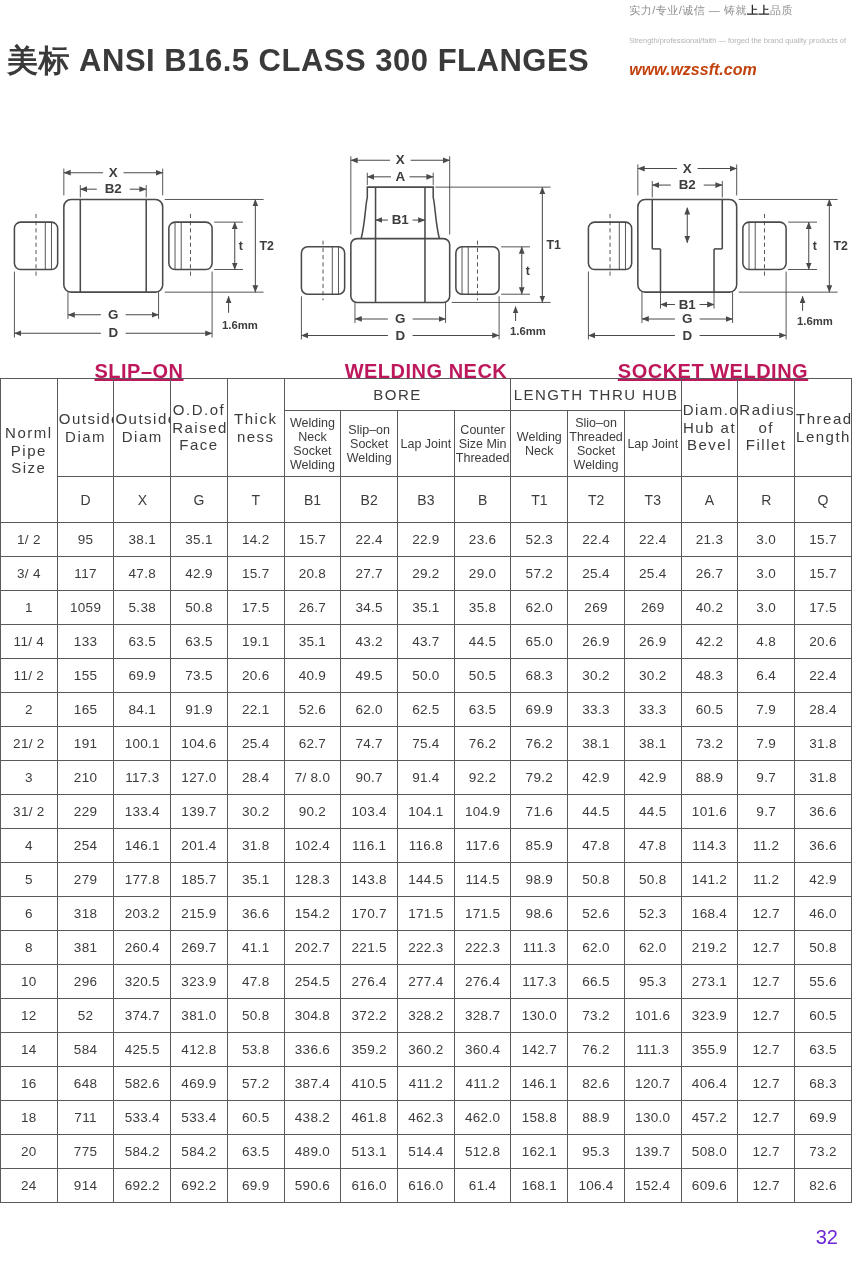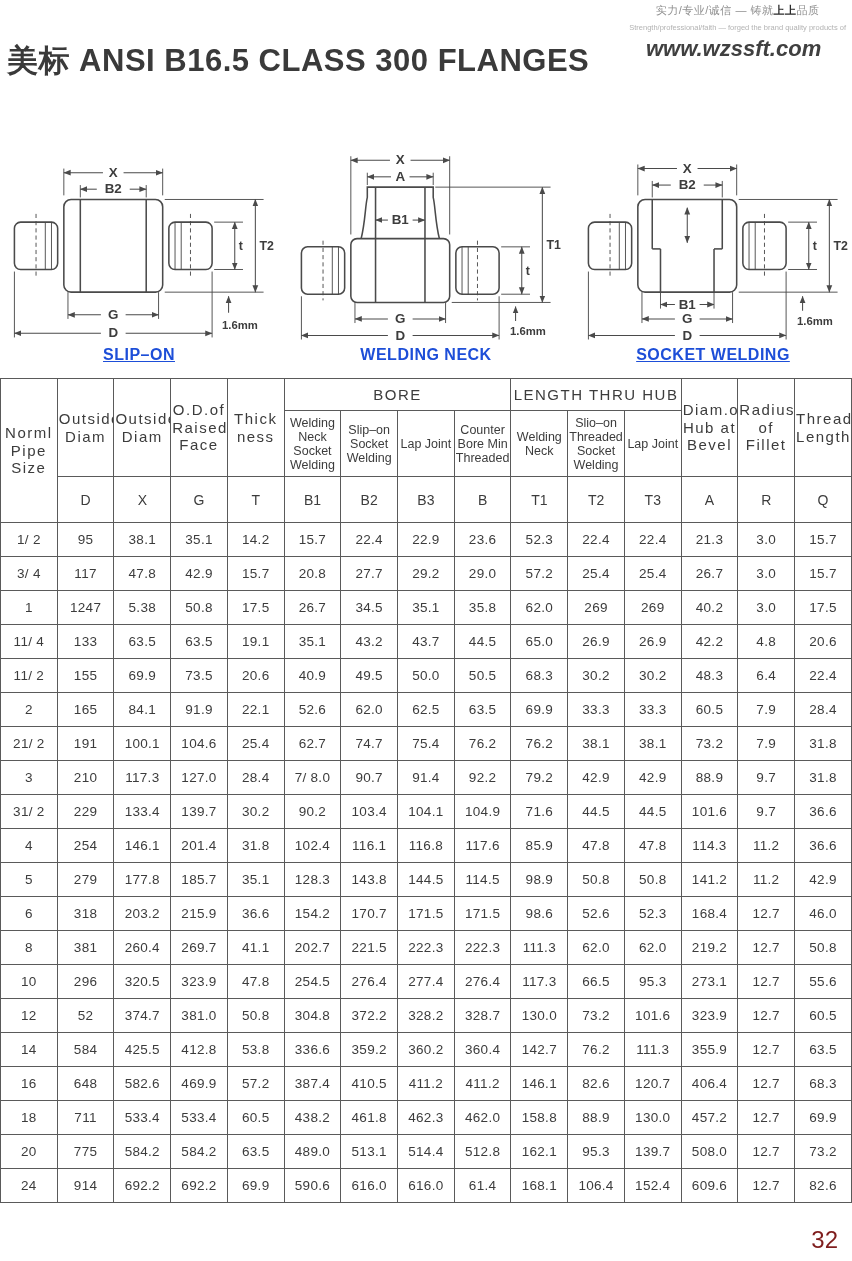--- a/index.html
+++ b/index.html
@@ -2,32 +2,32 @@
 <html><head>
 <meta charset="utf-8">
 <style>
   * { margin:0; padding:0; box-sizing:border-box; }
   html,body { background:#ffffff; }
   body {
     width:852px; height:1261px; position:relative; overflow:hidden;
     font-family:"Liberation Sans","DejaVu Sans",sans-serif; color:#3c3c3c;
   }
   
-  .top-strip { position:absolute; top:3px; right:6px; text-align:center; }
+  .top-strip { position:absolute; top:3px; right:6px; text-align:left; }
   .tagline-cn { font-size:11px; color:#8f8f8f; letter-spacing:0.5px; }
   .tagline-cn .brand { color:#2b2b2b; font-weight:bold; }
-  .tagline-en { font-size:7.5px; color:#b3b3b3; margin-top:5px; }
-  .website { font-size:22px; font-style:italic; font-weight:bold; color:#404040; margin-top:4px; padding-right:8px; }
+  .tagline-en { font-size:7.5px; color:#b3b3b3; margin-top:18px; }
+  .website { font-size:16px; font-style:italic; font-weight:bold; color:#c2410c; margin-top:16px; padding-right:8px; }
   
   .page-title { position:absolute; left:7px; top:40px; font-size:31px; color:#3a3a3a; letter-spacing:0.5px; }
   
   .diagrams { position:absolute; top:148px; left:0; width:852px; display:flex; justify-content:space-between; }
   .diagram { width:278px; }
   .diagram svg { display:block; width:100%; }
-  .diagram-caption { text-align:center; font-size:16px; font-weight:bold; letter-spacing:0.5px; color:#1d4ed8; margin-top:0; }
+  .diagram-caption { text-align:center; font-size:20px; font-weight:bold; letter-spacing:0.5px; color:#be185d; margin-top:14px; }
   .diagram:nth-child(1) .diagram-caption, .diagram:nth-child(3) .diagram-caption { text-decoration:underline; }
   .out  { fill:none; stroke:#4a4a4a; stroke-width:1.5; }
   .thin { fill:none; stroke:#4a4a4a; stroke-width:0.9; }
   .dash { fill:none; stroke:#4a4a4a; stroke-width:0.9; stroke-dasharray:4 3; }
   .dim  { fill:none; stroke:#4a4a4a; stroke-width:1; }
   .dlbl { font-family:"Liberation Sans",sans-serif; font-size:13px; font-weight:bold; fill:#3d3d3d; text-anchor:middle; }
   .dside{ text-anchor:start; font-size:12px; }
   .dmm  { font-size:11px; }
   
   .spec-table { position:absolute; top:378px; left:0; width:852px; border-collapse:collapse; table-layout:fixed; }
@@ -36,21 +36,21 @@
     border:1px solid #5a5a5a; text-align:center; vertical-align:middle;
     font-weight:normal; color:#3c3c3c; overflow:hidden; padding:1px 1px;
   }
   .spec-table { border:1.5px solid #4a4a4a; }
   tr.group-row th { height:32px; font-size:15px; letter-spacing:1.5px;margin-top:36px; }
   tr.sub-row th { height:66px; font-size:12.5px; line-height:1.12; }
   th.span-head { font-size:13px; line-height:1.18; }
   tr.letter-row th { height:46px; font-size:14px; }
   tbody td { height:34px; font-size:13.5px; letter-spacing:0.3px; }
   
-  .page-number { position:absolute; right:14px; top:1226px; font-size:24px; color:#7f1d1d; }
+  .page-number { position:absolute; right:14px; top:1226px; font-size:20px; color:#6d28d9; }
 </style>
 </head>
 <body>
 
 <div class="top-strip">
   <div class="tagline-cn"><span>实力/专业/诚信 — 铸就</span><span class="brand">上上</span><span>品质</span></div>
   <div class="tagline-en">Strength/professional/faith — forged the brand quality products of</div>
   <div class="website">www.wzssft.com</div>
 </div>
 
@@ -269,21 +269,21 @@
       <th colspan="4">BORE</th>
       <th colspan="3">LENGTH THRU HUB</th>
       <th rowspan="2" class="span-head">Diam.of Hub at Bevel</th>
       <th rowspan="2" class="span-head">Radius of Fillet</th>
       <th rowspan="2" class="span-head">Threaded Length</th>
     </tr>
     <tr class="sub-row">
       <th>Welding Neck Socket Welding</th>
       <th>Slip–on Socket Welding</th>
       <th>Lap Joint</th>
-      <th>Counter Bore Min Threaded</th>
+      <th>Counter Size Min Threaded</th>
       <th>Welding Neck</th>
       <th>Slio–on Threaded Socket Welding</th>
       <th>Lap Joint</th>
     </tr>
     <tr class="letter-row">
         <th>D</th>
         <th>X</th>
         <th>G</th>
         <th>T</th>
         <th>B1</th>
@@ -328,21 +328,21 @@
         <td>29.0</td>
         <td>57.2</td>
         <td>25.4</td>
         <td>25.4</td>
         <td>26.7</td>
         <td>3.0</td>
         <td>15.7</td>
       </tr>
       <tr>
         <td>1</td>
-        <td>1247</td>
+        <td>1059</td>
         <td>5.38</td>
         <td>50.8</td>
         <td>17.5</td>
         <td>26.7</td>
         <td>34.5</td>
         <td>35.1</td>
         <td>35.8</td>
         <td>62.0</td>
         <td>269</td>
         <td>269</td>

